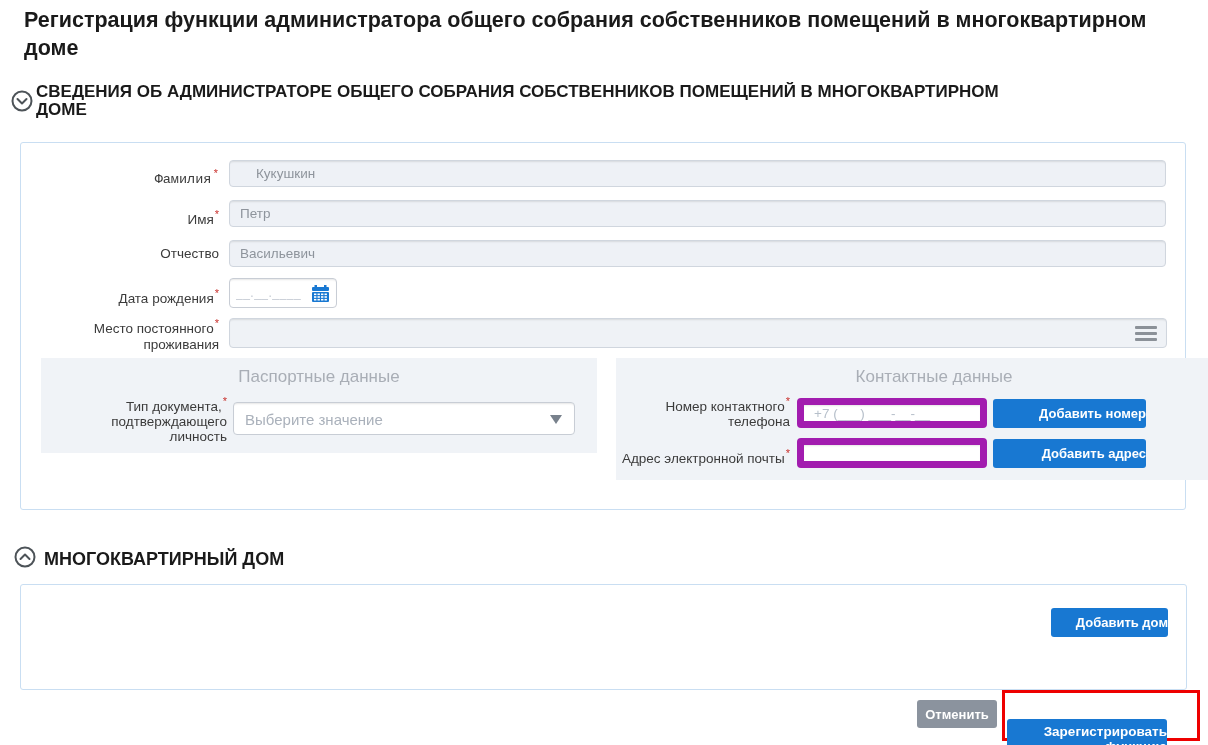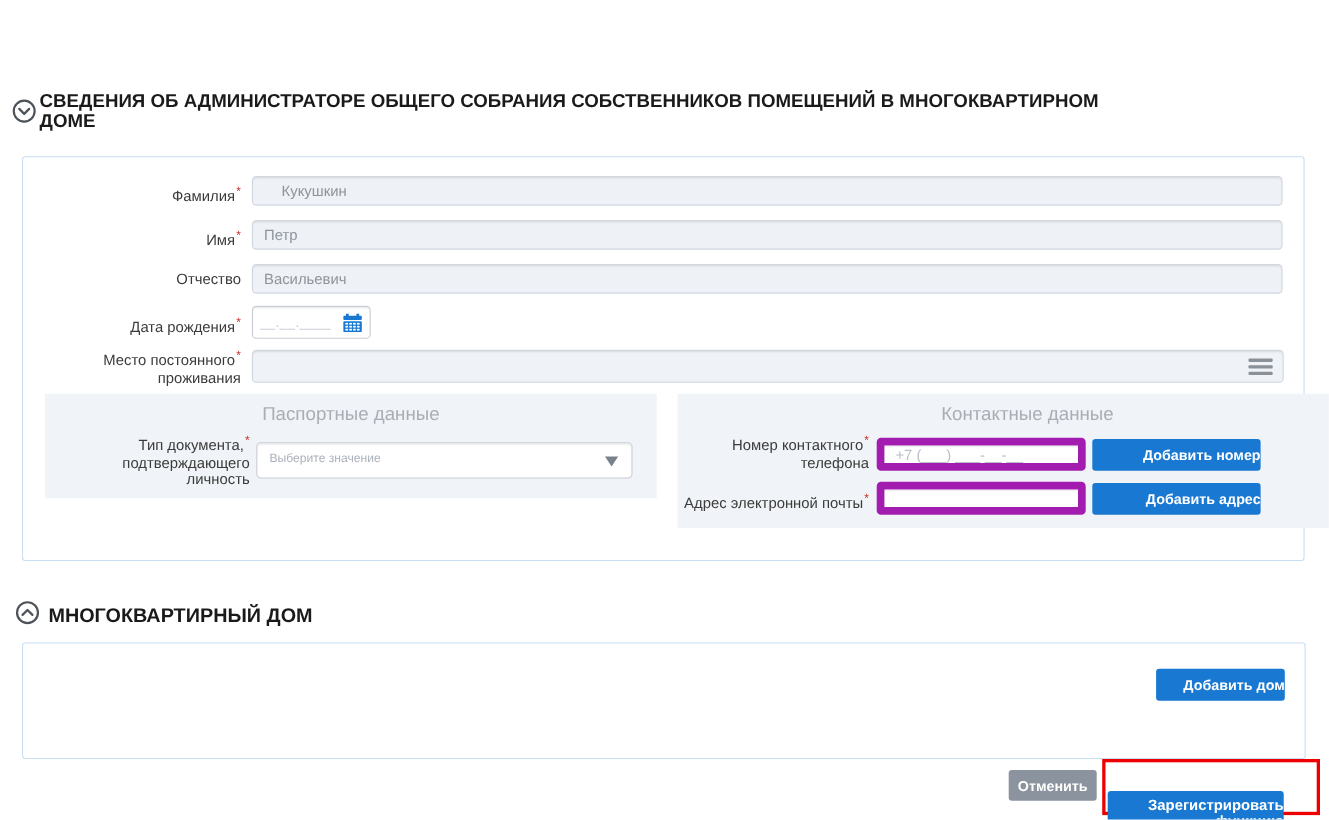--- a/index.html
+++ b/index.html
@@ -29,21 +29,21 @@
   
   .flabel { position:absolute; left:4px; width:194px; text-align:right;
             font-size:13.5px; color:#3b3b3b; line-height:16px; }
   sup.req { color:#c9302c; font-size:11px; margin-left:1px; }
   .finput { position:absolute; height:27px; border:1px solid #d0d6de; border-radius:4px;
             background:#eef1f6; color:#8e949c; font-size:13.5px; padding:0 10px;
             font-family:"Liberation Sans", sans-serif;
             box-shadow: inset 0 2px 2px -1px rgba(0,0,0,0.10); outline:none; }
   .white-input { background:#ffffff; border:7px solid #a21caf; }
   .white-input::placeholder { color:#b6bfca; }
-  .lbl-r1 { top:23px; } .lbl-r2 { top:63px; } .lbl-r3 { top:103px; }
+  .lbl-r1 { top:23px;font-family:Liberation Mono, monospace; } .lbl-r2 { top:63px; } .lbl-r3 { top:103px; }
   .lbl-r4 { top:142px; } .lbl-r5 { top:172px; }
   .inp-r1 { left:208px; top:17px; width:937px;padding-left:26px; }
   .inp-r2 { left:208px; top:57px; width:937px; }
   .inp-r3 { left:208px; top:97px; width:937px; }
 
   .date-wrap { left:208px; top:135px; width:108px; height:30px; background:#fff;
                border:1px solid #c8cdd5; border-radius:4px;
                box-shadow: inset 0 2px 2px -1px rgba(0,0,0,0.10); }
   .date-input { position:absolute; left:6px; top:2px; width:68px; height:24px; border:none;
                 background:transparent; font-size:12px; color:#15803d; outline:none;
@@ -64,21 +64,21 @@
   .subpanel { position:absolute; background:#f0f3f7; }
   .passport { left:20px; top:215px; width:556px; height:95px; }
   .contacts { left:595px; top:215px; width:636px; height:122px; }
   .sub-title { position:absolute; top:9px; width:100%; text-align:center;
                color:#a9aeb6; font-size:17px; }
   .doc-label { position:absolute; left:0; top:36px; width:186px; text-align:right;
                font-size:13.5px; color:#3b3b3b; line-height:15px; }
   .select-box { position:absolute; left:192px; top:44px; width:342px; height:33px;
                 background:#fff; border:1px solid #c8cdd5; border-radius:4px; cursor:pointer;
                 box-shadow: inset 0 2px 2px -1px rgba(0,0,0,0.10); }
-  .sel-ph { position:absolute; left:11px; top:8px; font-size:11px; color:#aab1bb; }
+  .sel-ph { position:absolute; left:11px; top:8px; font-size:15px; color:#aab1bb; }
   .sel-arrow { position:absolute; right:12px; top:12px; width:0; height:0;
                border-left:6px solid transparent; border-right:6px solid transparent;
                border-top:9px solid #78818c; }
 
   .ct-label { position:absolute; left:0; width:174px; text-align:right;
               font-size:13.5px; color:#3b3b3b; line-height:15px; }
   .ct-lbl-phone { top:36px; } .ct-lbl-email { top:88px; }
   .ct-input { position:absolute; left:181px; width:190px; height:30px; }
   .ct-inp-phone { top:40px; } .ct-inp-email { top:80px; }
 
@@ -95,20 +95,24 @@
 
   .red-highlight { left:1002px; top:690px; width:198px; height:51px;
                    border:3px solid #ee0000; padding:3px 2px; background:#fff; }
   .btn-register { width:160px; height:39px; font-size:13.5px;margin-top:23px; }
 </style>
 </head>
 <body>
 
 <div class="screen">
 
+  <div class="abs page-title">
+    <span class="block">Регистрация функции администратора общего собрания собственников помещений в многоквартирном</span>
+    <span class="block">доме</span>
+  </div>
 
   <span class="abs sec-icon sec1-icon">
     <svg width="22" height="22" viewBox="0 0 22 22">
       <circle cx="11" cy="11" r="9.5" fill="none" stroke="#4d5358" stroke-width="2"></circle>
       <polyline points="6.5,9 11,13.5 15.5,9" fill="none" stroke="#4d5358" stroke-width="2" stroke-linecap="round" stroke-linejoin="round"></polyline>
     </svg>
   </span>
   <div class="abs sec-title sec1-title">
     <span class="block">СВЕДЕНИЯ ОБ АДМИНИСТРАТОРЕ ОБЩЕГО СОБРАНИЯ СОБСТВЕННИКОВ ПОМЕЩЕНИЙ В МНОГОКВАРТИРНОМ</span>
     <span class="block">ДОМЕ</span>

